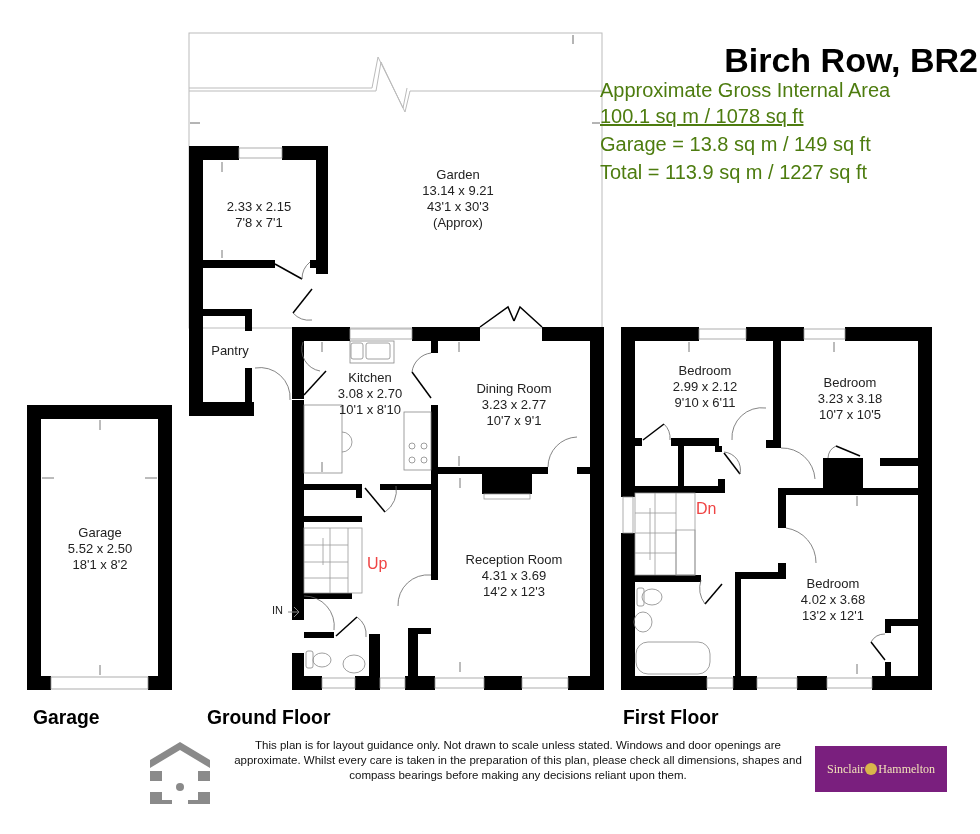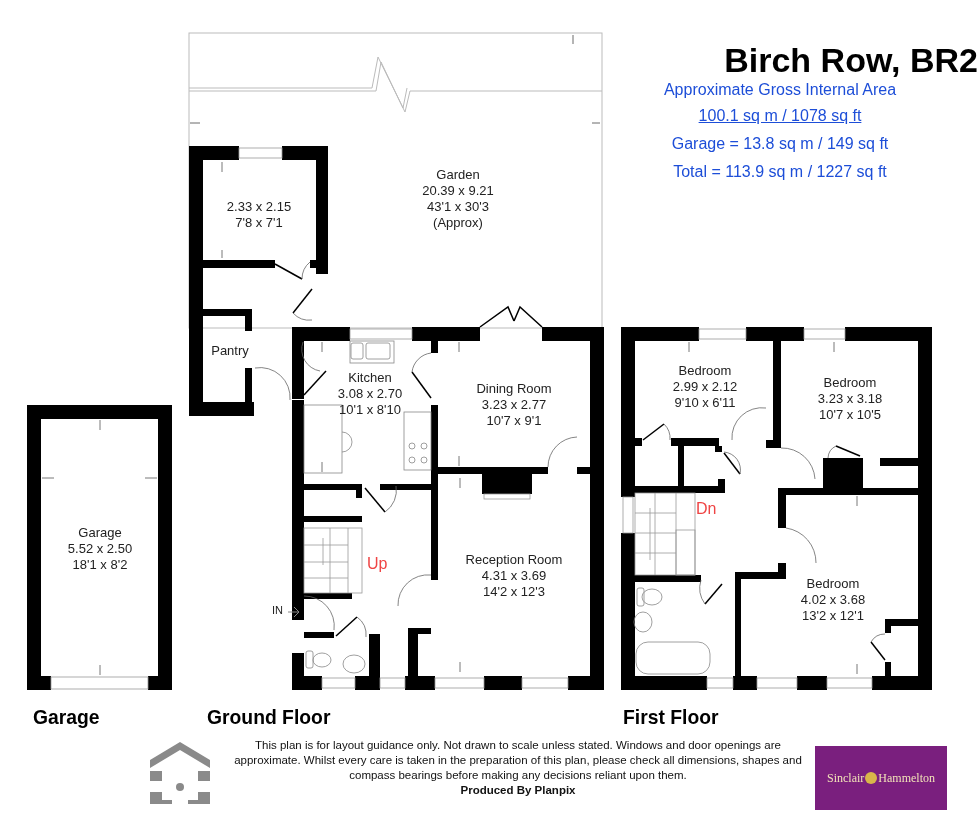--- a/index.html
+++ b/index.html
@@ -1,24 +1,24 @@
 <!DOCTYPE html>
 <html><head>
 <meta charset="utf-8">
 <style>
   html, body { margin: 0; padding: 0; background: #ffffff; }
   body { width: 980px; height: 834px; position: relative; overflow: hidden; font-family: "Liberation Sans", sans-serif; color: #111; }
   svg.plan { position: absolute; left: 0; top: 0; }
   .room-label { position: absolute; text-align: center; font-size: 13px; line-height: 16px; color: #222; white-space: nowrap; transform: translateX(-50%); }
   .title { position: absolute; left: 612px; top: 40px; width: 366px; text-align: right; font-weight: bold; font-size: 34px; line-height: 40px; color: #000; }
-  .area { position: absolute; left: 600px; width: 360px; text-align: center; font-size: 16px; line-height: 24px; color: #1d4ed8; }
+  .area { position: absolute; left: 600px; width: 360px; text-align: left; font-size: 20px; line-height: 24px; color: #4d7c0f; }
   .floor-label { position: absolute; font-weight: bold; font-size: 21px; color: #000; font-family: "Liberation Sans", sans-serif; transform: scaleX(0.92); transform-origin: left; }
   .disclaimer { position: absolute; left: 228px; top: 738px; width: 580px; font-size: 11.5px; line-height: 15px; color: #111; text-align: center; }
   .produced { font-weight: bold; }
-  .brand { position: absolute; left: 815px; top: 746px; width: 132px; height: 64px; background: #7a1f7e; display: flex; align-items: center; justify-content: center; font-family: "Liberation Serif", serif; font-size: 12px; color: #f2e2b8; }
+  .brand { position: absolute; left: 815px; top: 746px; width: 132px; height: 46px; background: #7a1f7e; display: flex; align-items: center; justify-content: center; font-family: "Liberation Serif", serif; font-size: 12px; color: #f2e2b8; }
   .brand .coin { display: inline-block; width: 12px; height: 12px; border-radius: 50%; background: #d8b64a; margin: 0 1px; vertical-align: middle; }
   .in-label { position: absolute; left: 272px; top: 604px; font-size: 11px; color: #222; }
   .small-label { position: absolute; font-size: 16px; color: #ef4444; }
 </style>
 </head>
 <body>
 
 <svg class="plan" width="980" height="834" viewBox="0 0 980 834">
 
   <g fill="none" stroke="#bbb" stroke-width="1">
@@ -261,21 +261,21 @@
 </svg>
 
 <div class="title">Birch Row, BR2</div>
 <div class="area" style="top:78px;">Approximate Gross Internal Area</div>
 <div class="area" style="top:104px;text-decoration:underline;">100.1 sq m / 1078 sq ft</div>
 <div class="area" style="top:132px;">Garage = 13.8 sq m / 149 sq ft</div>
 <div class="area" style="top:160px;">Total = 113.9 sq m / 1227 sq ft</div>
 
 <div class="room-label" style="left:458px; top:167px;">
   <div>Garden</div>
-  <div>20.39 x 9.21</div>
+  <div>13.14 x 9.21</div>
   <div>43'1 x 30'3</div>
   <div>(Approx)</div>
 </div>
 <div class="room-label" style="left:259px; top:199px;">
   <div>2.33 x 2.15</div>
   <div>7'8 x 7'1</div>
 </div>
 <div class="room-label" style="left:230px; top:343px;">
   <div>Pantry</div>
 </div>
@@ -318,19 +318,18 @@
 <div class="small-label" style="left:367px; top:555px;">Up</div>
 <div class="small-label" style="left:696px; top:500px;">Dn</div>
 <div class="in-label">IN</div>
 
 <div class="floor-label" style="left:33px; top:705px;">Garage</div>
 <div class="floor-label" style="left:207px; top:705px;">Ground Floor</div>
 <div class="floor-label" style="left:623px; top:705px;">First Floor</div>
 
 <div class="disclaimer">
   <div>This plan is for layout guidance only. Not drawn to scale unless stated. Windows and door openings are approximate. Whilst every care is taken in the preparation of this plan, please check all dimensions, shapes and compass bearings before making any decisions reliant upon them.</div>
-  <div class="produced">Produced By Planpix</div>
 </div>
 <div class="brand">
   <span>Sinclair</span>
   <span class="coin"></span>
   <span>Hammelton</span>
 </div>
 
 </body></html>

